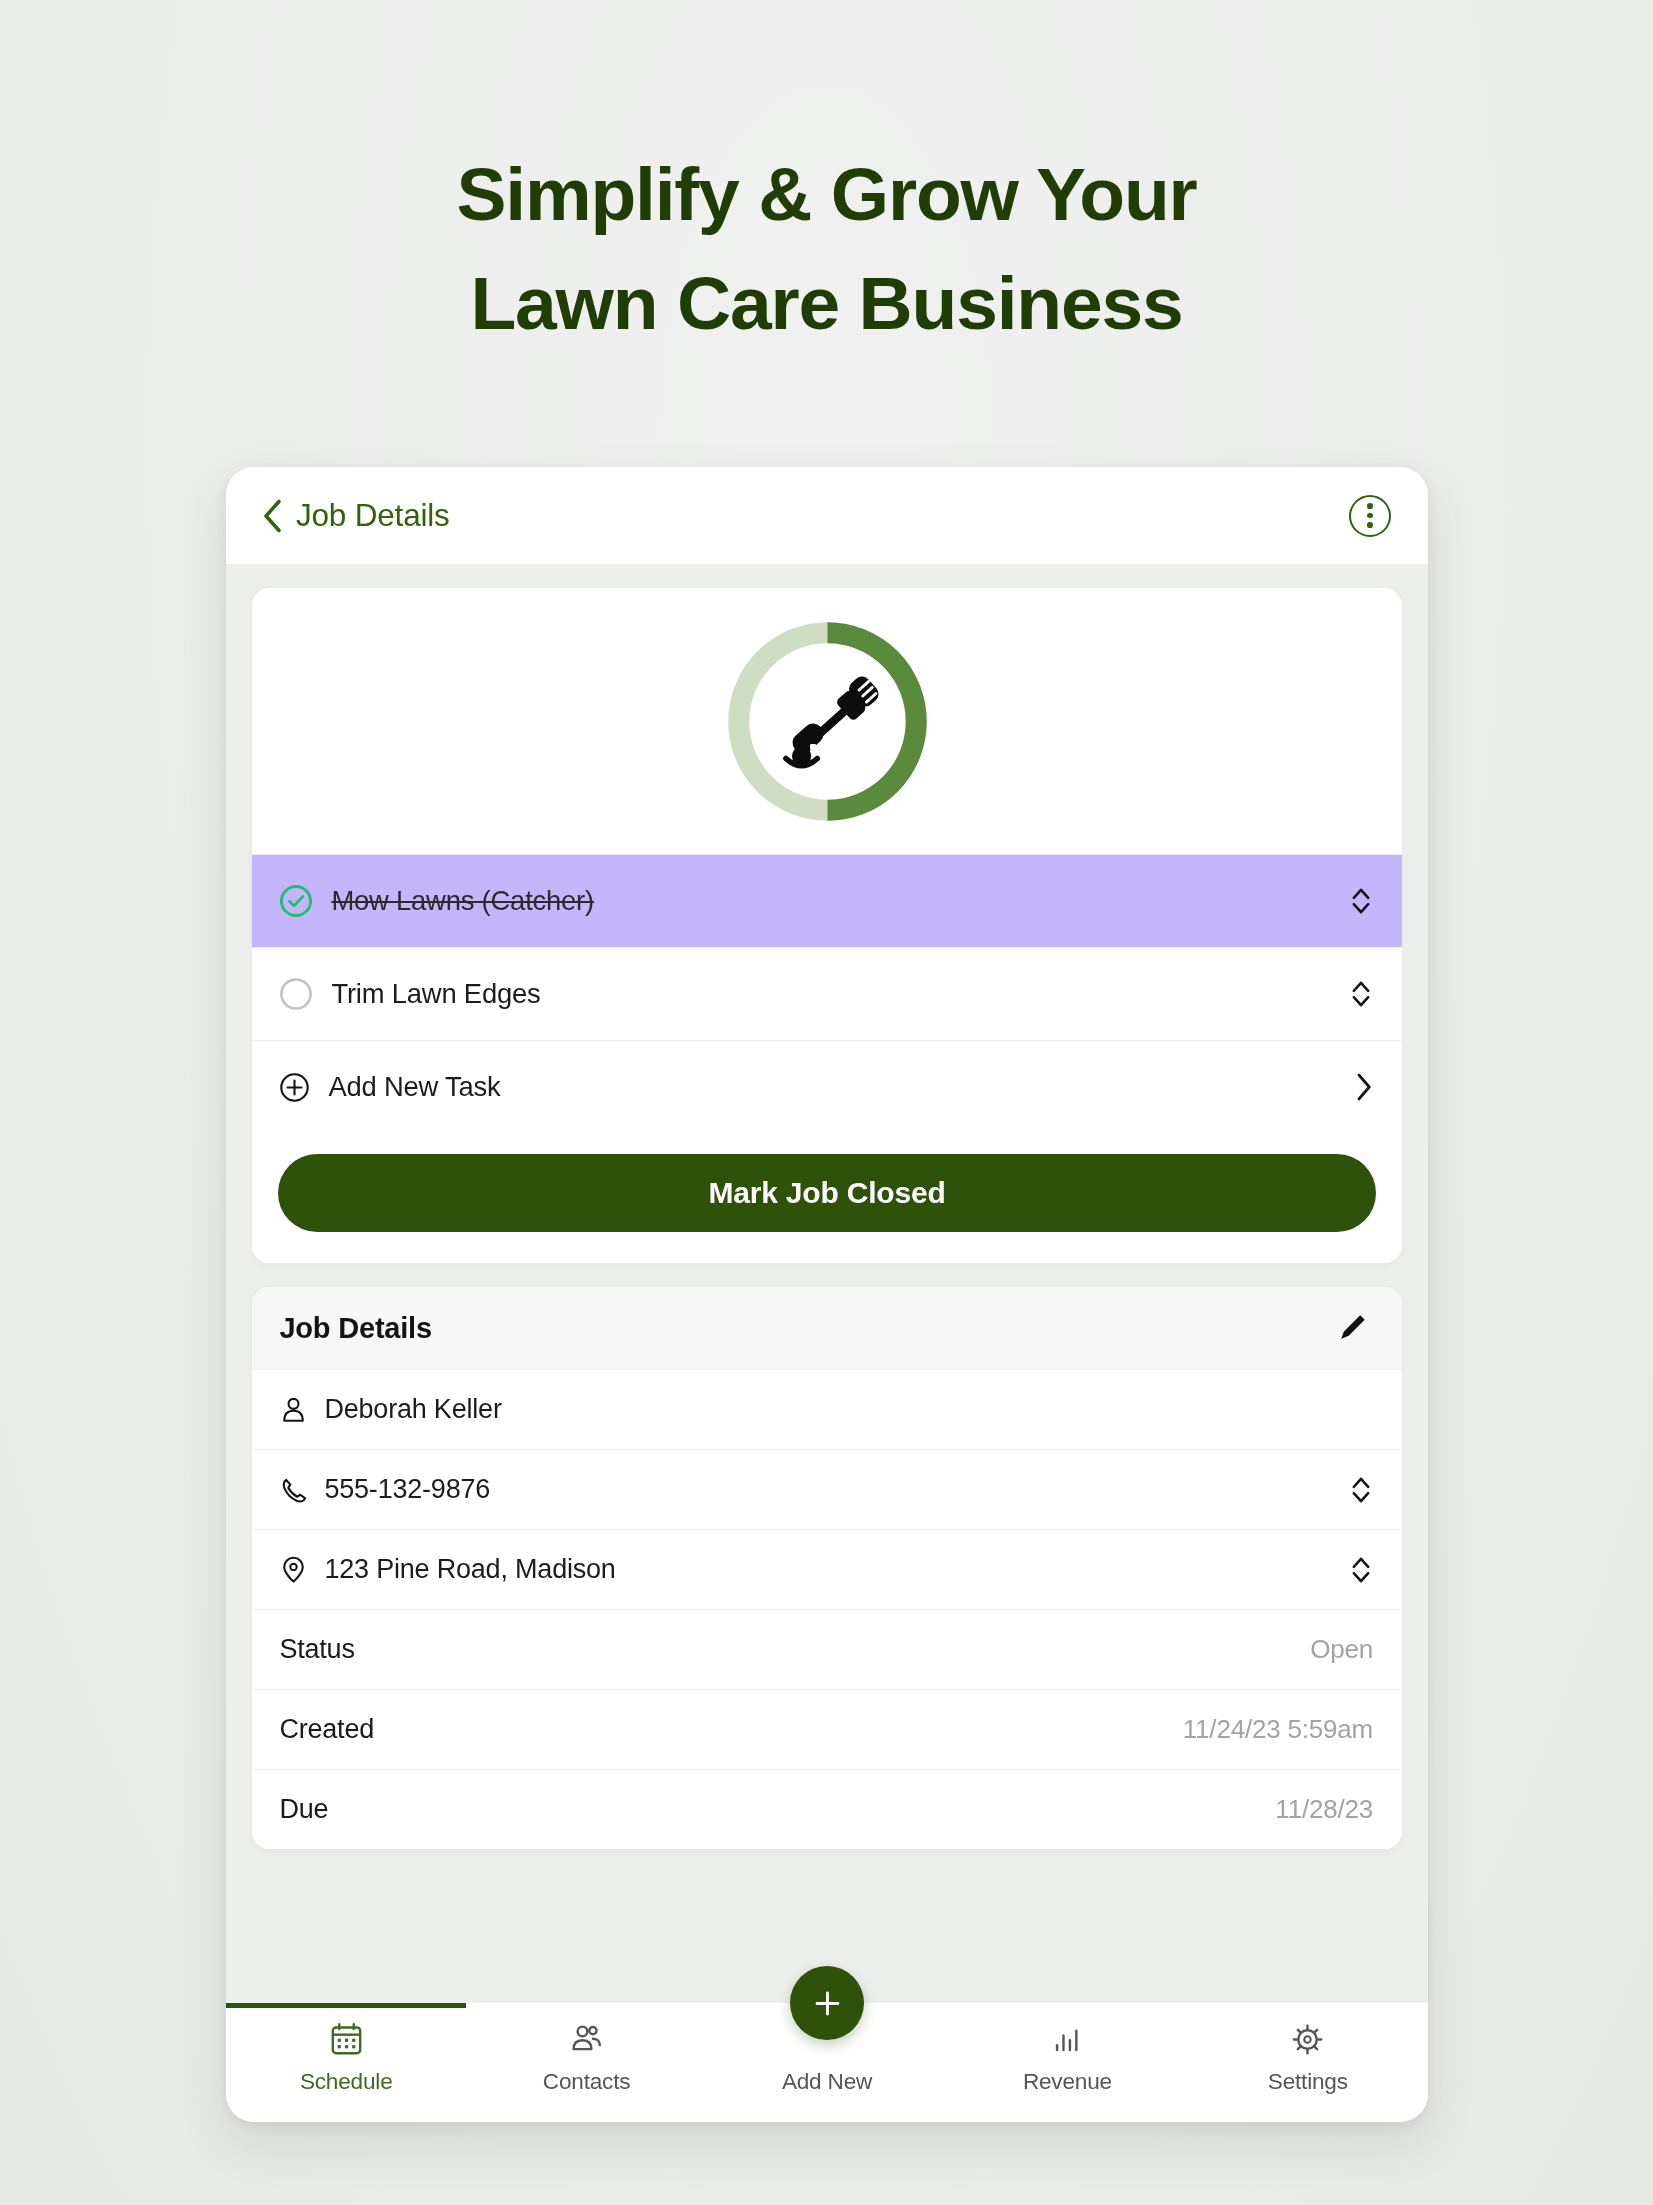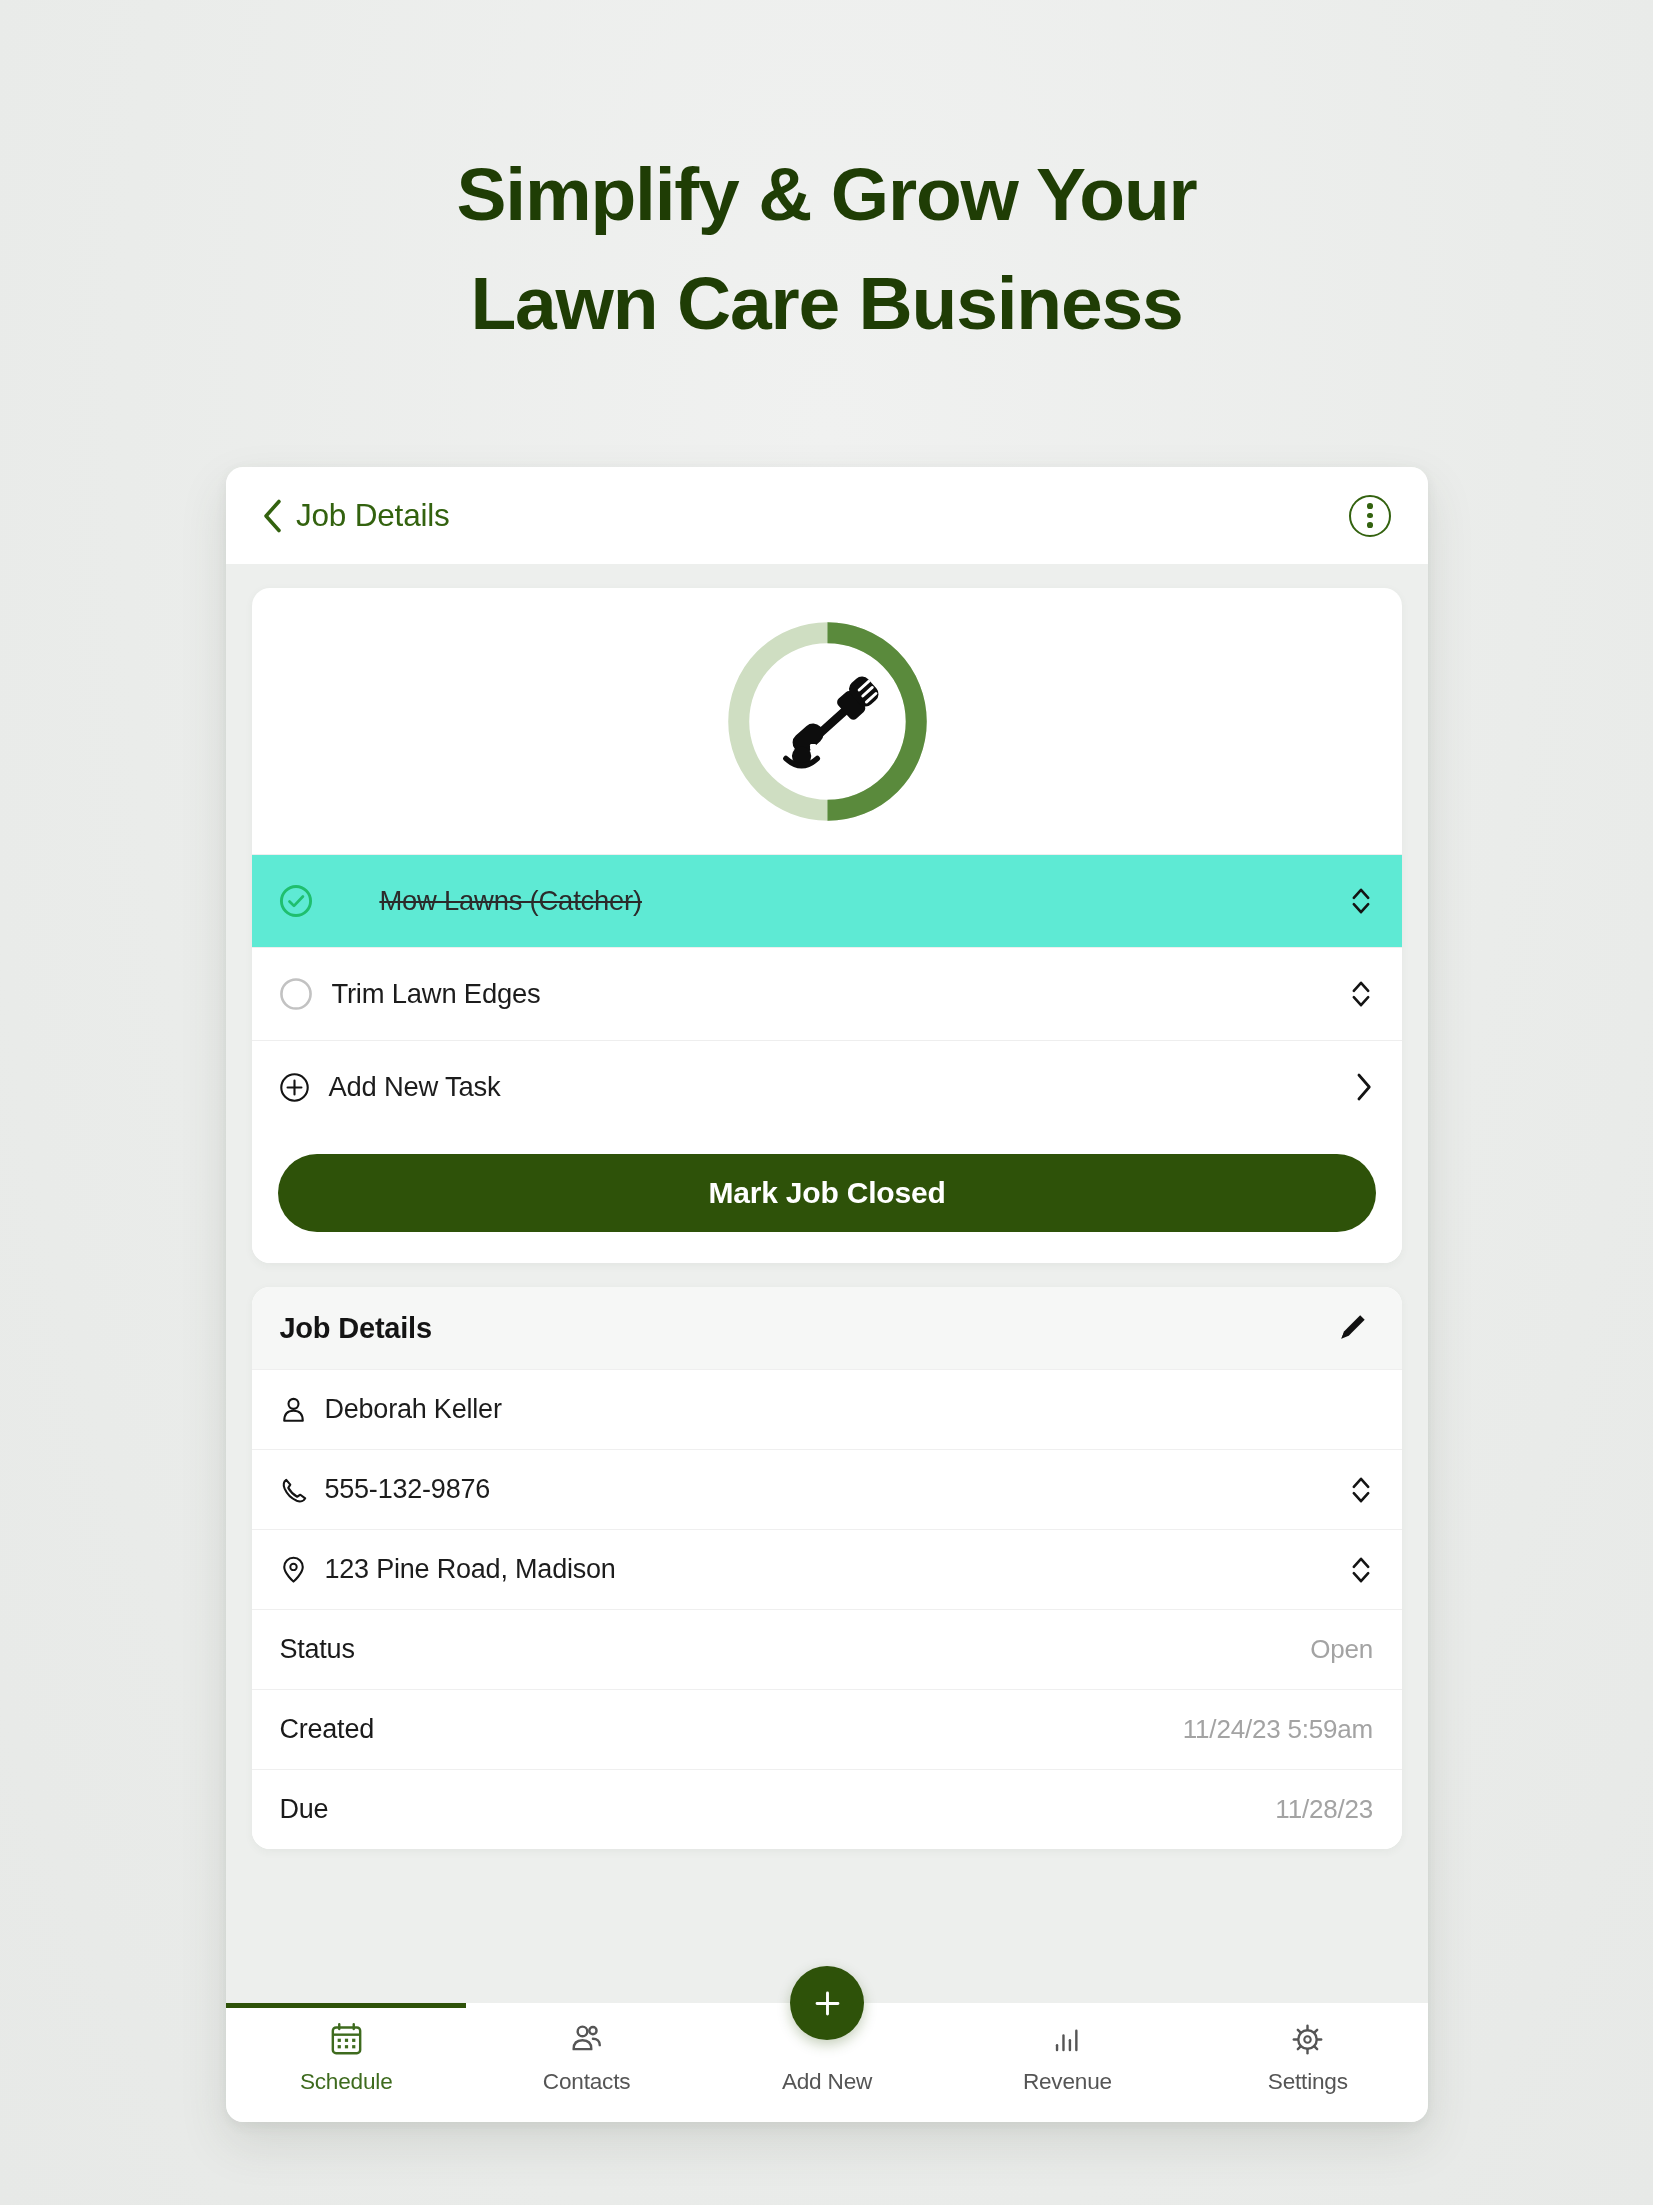--- a/index.html
+++ b/index.html
@@ -35,21 +35,21 @@
   .headline .l2 { display: block; }
 
   
   #phone {
     position: absolute;
     left: 226px;
     top: 467px;
     width: 1202px;
     height: 1655px;
     background: #edefed;
-    border-radius: 17px;
+    border-radius: 28px;
     box-shadow: 0 21px 48px rgba(60,70,55,0.13), 0 3.2px 11.3px rgba(60,70,55,0.07);
     overflow: hidden;
     display: flex;
     flex-direction: column;
   }
 
   
   .app-header {
     flex: 0 0 auto;
     height: 97px;
@@ -111,21 +111,21 @@
 
   
   .task-row {
     display: flex;
     align-items: center;
     height: 93px;
     padding: 0 29px 0 27.4px;
     border-top: 1.6px solid #eeeeee;
     background: #ffffff;
   }
-  .task-row.done { background: #5eead4; gap: 48px; }
+  .task-row.done { background: #c4b5fd; }
   .task-row .label {
     font-size: 27.4px;
     color: #1c1c1c;
     letter-spacing: -0.2px;
     margin-left: 18px;
   }
   .task-row.done .label {
     text-decoration: line-through;
     text-decoration-thickness: 2.4px;
     color: #2b2b2b;

